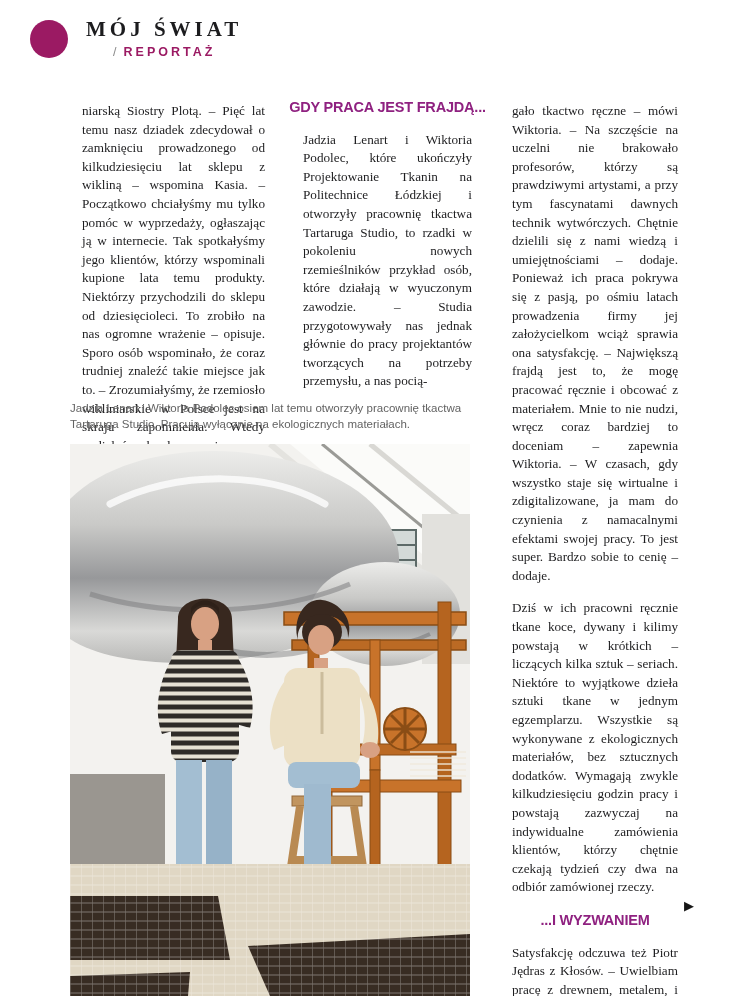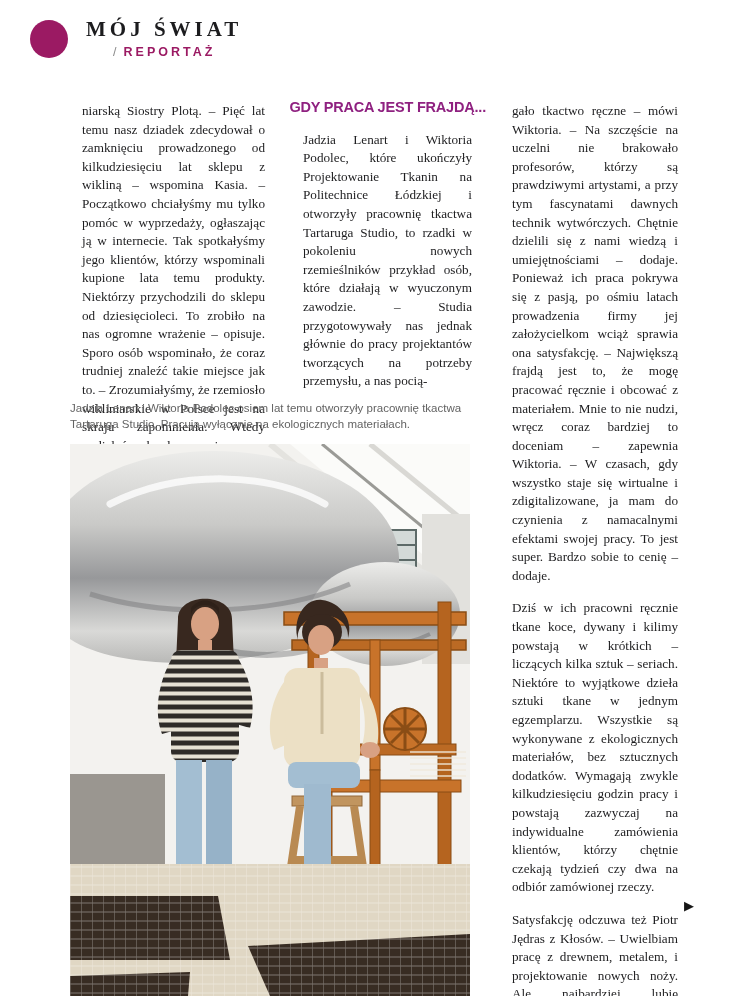--- a/index.html
+++ b/index.html
@@ -30,21 +30,21 @@
     font-size:13.2px;line-height:18.6px;text-align:justify;
     color:#1d1d1f;
   }
   .col p{margin:14px;}
   #col1{left:68px;width:211px;}
   #col2{left:289px;width:197px;}
   #col3{left:498px;width:194px;}
   .heading{
     font-family:"Liberation Sans", sans-serif;
     font-weight:bold;font-size:14.5px;letter-spacing:-0.2px;
-    color:#8f2180;text-align:right;margin:10px 0 6px 0;
+    color:#8f2180;text-align:center;margin:10px 0 6px 0;
   }
   
   .caption{
     position:absolute;left:70px;top:401px;width:430px;
     font-family:"Liberation Sans", sans-serif;
     font-size:11.5px;line-height:15.5px;color:#636363;text-align:left;
   }
   
   .photo{
     position:absolute;left:70px;top:444px;width:400px;height:552px;
@@ -75,20 +75,21 @@
   </div>
 
   <div class="col" id="col2">
     <h3 class="heading">GDY PRACA JEST FRAJDĄ...</h3>
     <p>Jadzia Lenart i Wiktoria Podolec, które ukończyły Projektowanie Tkanin na Politechnice Łódzkiej i otworzyły pracownię tkactwa Tartaruga Studio, to rzadki w pokoleniu nowych rzemieślników przykład osób, które działają w wyuczonym zawodzie. – Studia przygotowywały nas jednak głównie do pracy projektantów tworzących na potrzeby przemysłu, a nas pocią-</p>
   </div>
 
   <div class="col" id="col3">
     <p>gało tkactwo ręczne – mówi Wiktoria. – Na szczęście na uczelni nie brakowało profesorów, którzy są prawdziwymi artystami, a przy tym fascynatami dawnych technik wytwórczych. Chętnie dzielili się z nami wiedzą i umiejętnościami – dodaje. Ponieważ ich praca pokrywa się z pasją, po ośmiu latach prowadzenia firmy jej założycielkom wciąż sprawia ona satysfakcję. – Największą frajdą jest to, że mogę pracować ręcznie i obcować z materiałem. Mnie to nie nudzi, wręcz coraz bardziej to doceniam – zapewnia Wiktoria. – W czasach, gdy wszystko staje się wirtualne i zdigitalizowane, ja mam do czynienia z namacalnymi efektami swojej pracy. To jest super. Bardzo sobie to cenię – dodaje.</p>
     <p>Dziś w ich pracowni ręcznie tkane koce, dywany i kilimy powstają w krótkich – liczących kilka sztuk – seriach. Niektóre to wyjątkowe dzieła sztuki tkane w jednym egzemplarzu. Wszystkie są wykonywane z ekologicznych materiałów, bez sztucznych dodatków. Wymagają zwykle kilkudziesięciu godzin pracy i powstają zazwyczaj na indywidualne zamówienia klientów, którzy chętnie czekają tydzień czy dwa na odbiór zamówionej rzeczy.</p>
+    <h3 class="heading">...I WYZWANIEM</h3>
     <p>Satysfakcję odczuwa też Piotr Jędras z Kłosów. – Uwielbiam pracę z drewnem, metalem, i projektowanie nowych noży. Ale najbardziej lubię wymyślać nowe rzeczy i rozwiązywać problemy techniczne – opowiada. – Takie kombinowanie jest ożywcze i napędzające, a gdy wreszcie coś z tego wyjdzie, satysfakcja jest ogromna – uśmiecha się.</p>
     <p>Noże wytwarzane w jego pracowni powstają z wysokogatunkowej stali narzędziowej, dzięki czemu długo pozostają bardzo ostre. Rękojeści oprawia-</p>
   </div>
 
   <div class="caption">Jadzia Lenart i Wiktoria Podolec osiem lat temu otworzyły pracownię tkactwa Tartaruga Studio. Pracują wyłącznie na ekologicznych materiałach.</div>
 
   <figure class="photo" style="margin:0">
     <svg width="400" height="552" viewBox="0 0 400 552" xmlns="http://www.w3.org/2000/svg">
       <defs>
         <linearGradient id="chrome" x1="0" y1="0" x2="0" y2="1">

